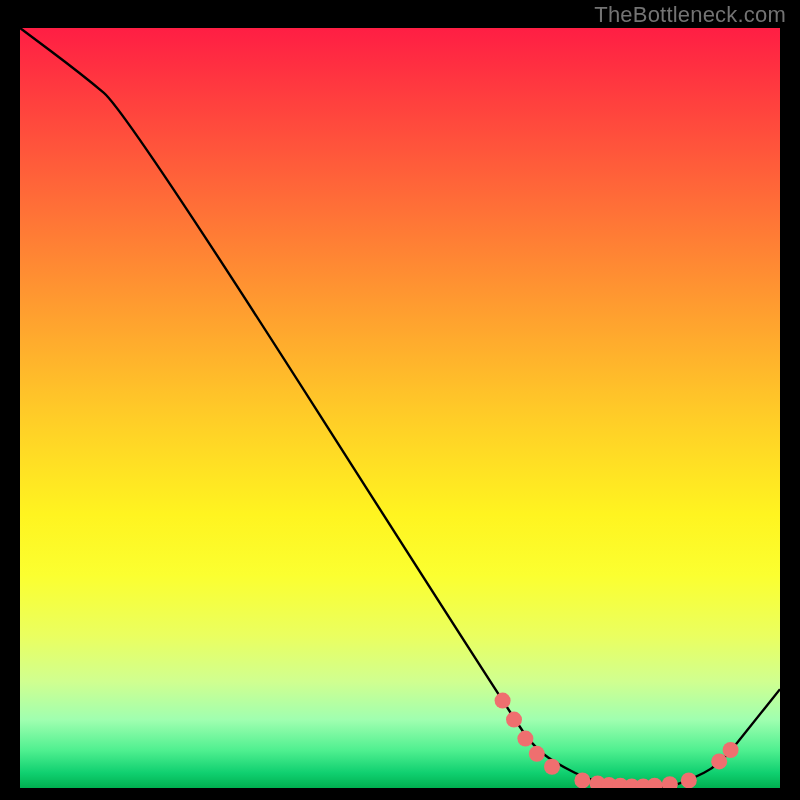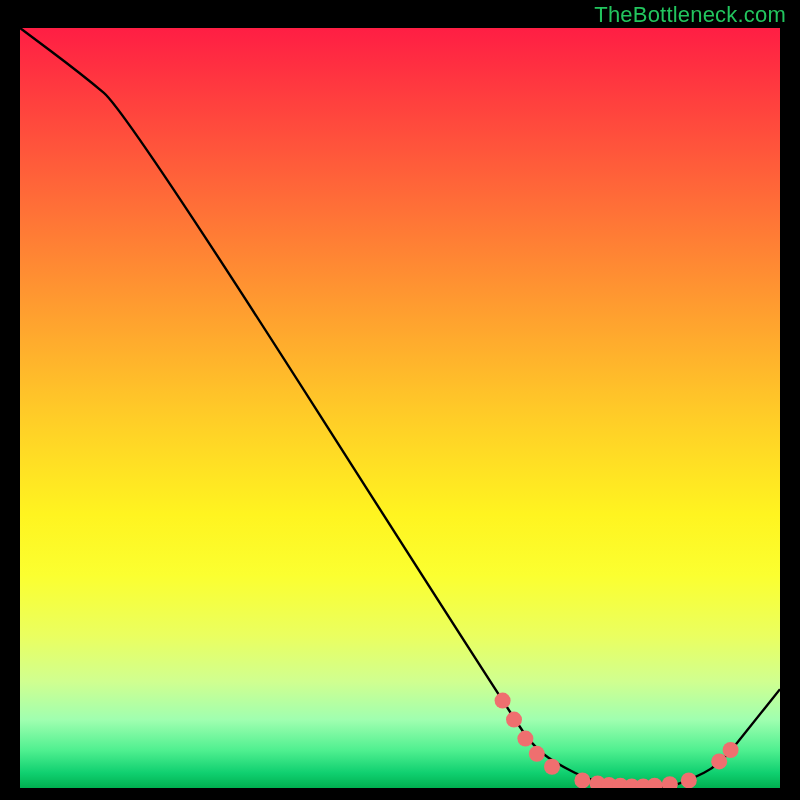--- a/index.html
+++ b/index.html
@@ -55,21 +55,21 @@
     top: 0;
     width: 100%;
     height: 100%;
   }
   .watermark {
     position: absolute;
     top: 2px;
     right: 14px;
     font-family: Arial, Helvetica, sans-serif;
     font-size: 22px;
-    color: #22c55e;
+    color: #737373;
     letter-spacing: 0.2px;
     user-select: none;
   }
 </style>
 </head>
 <body>
 
 <div class="frame">
   <div class="watermark">TheBottleneck.com</div>
 

